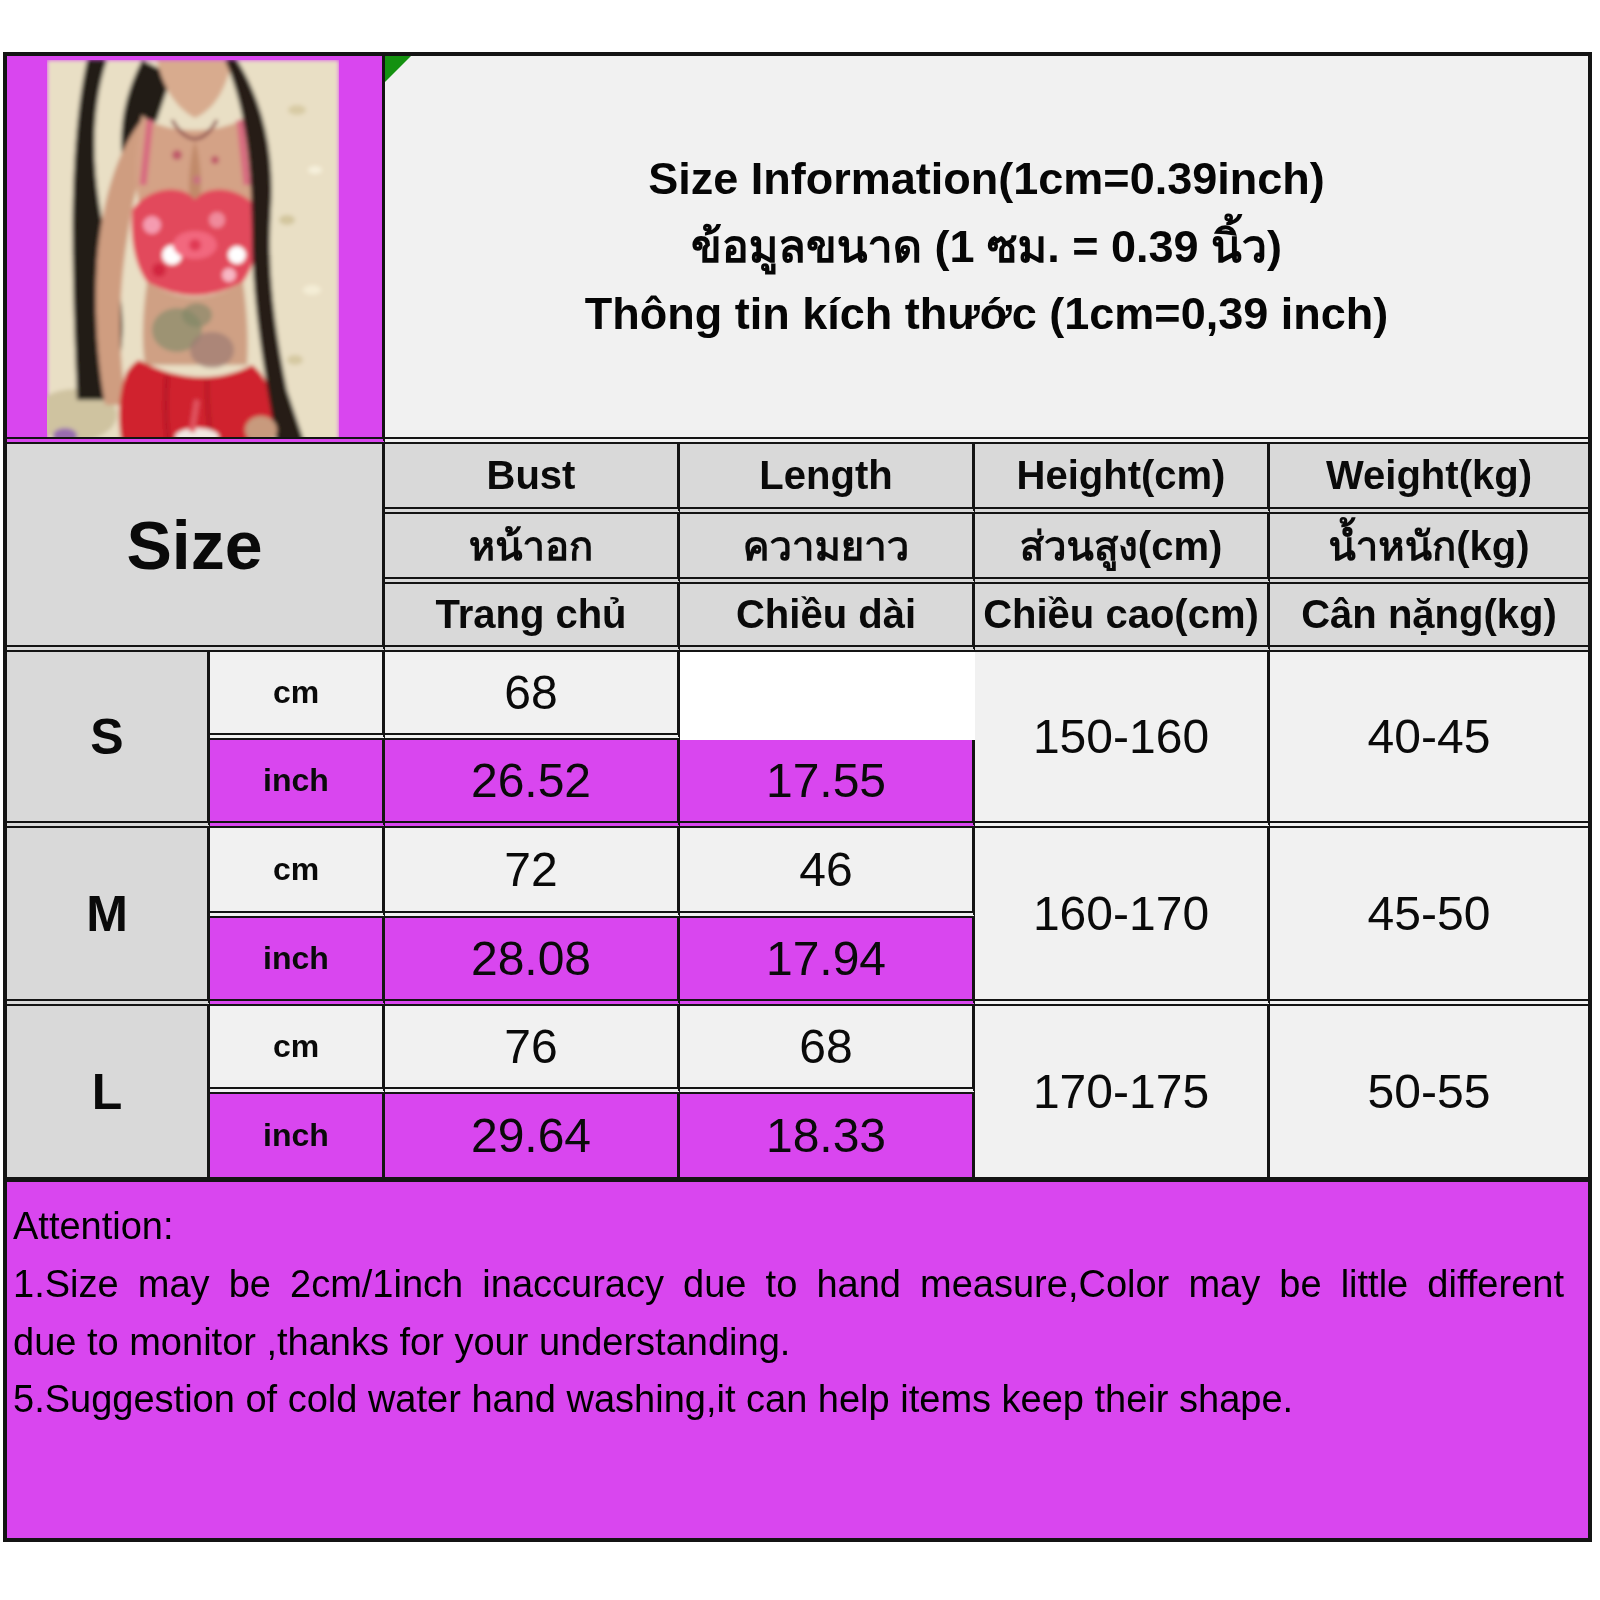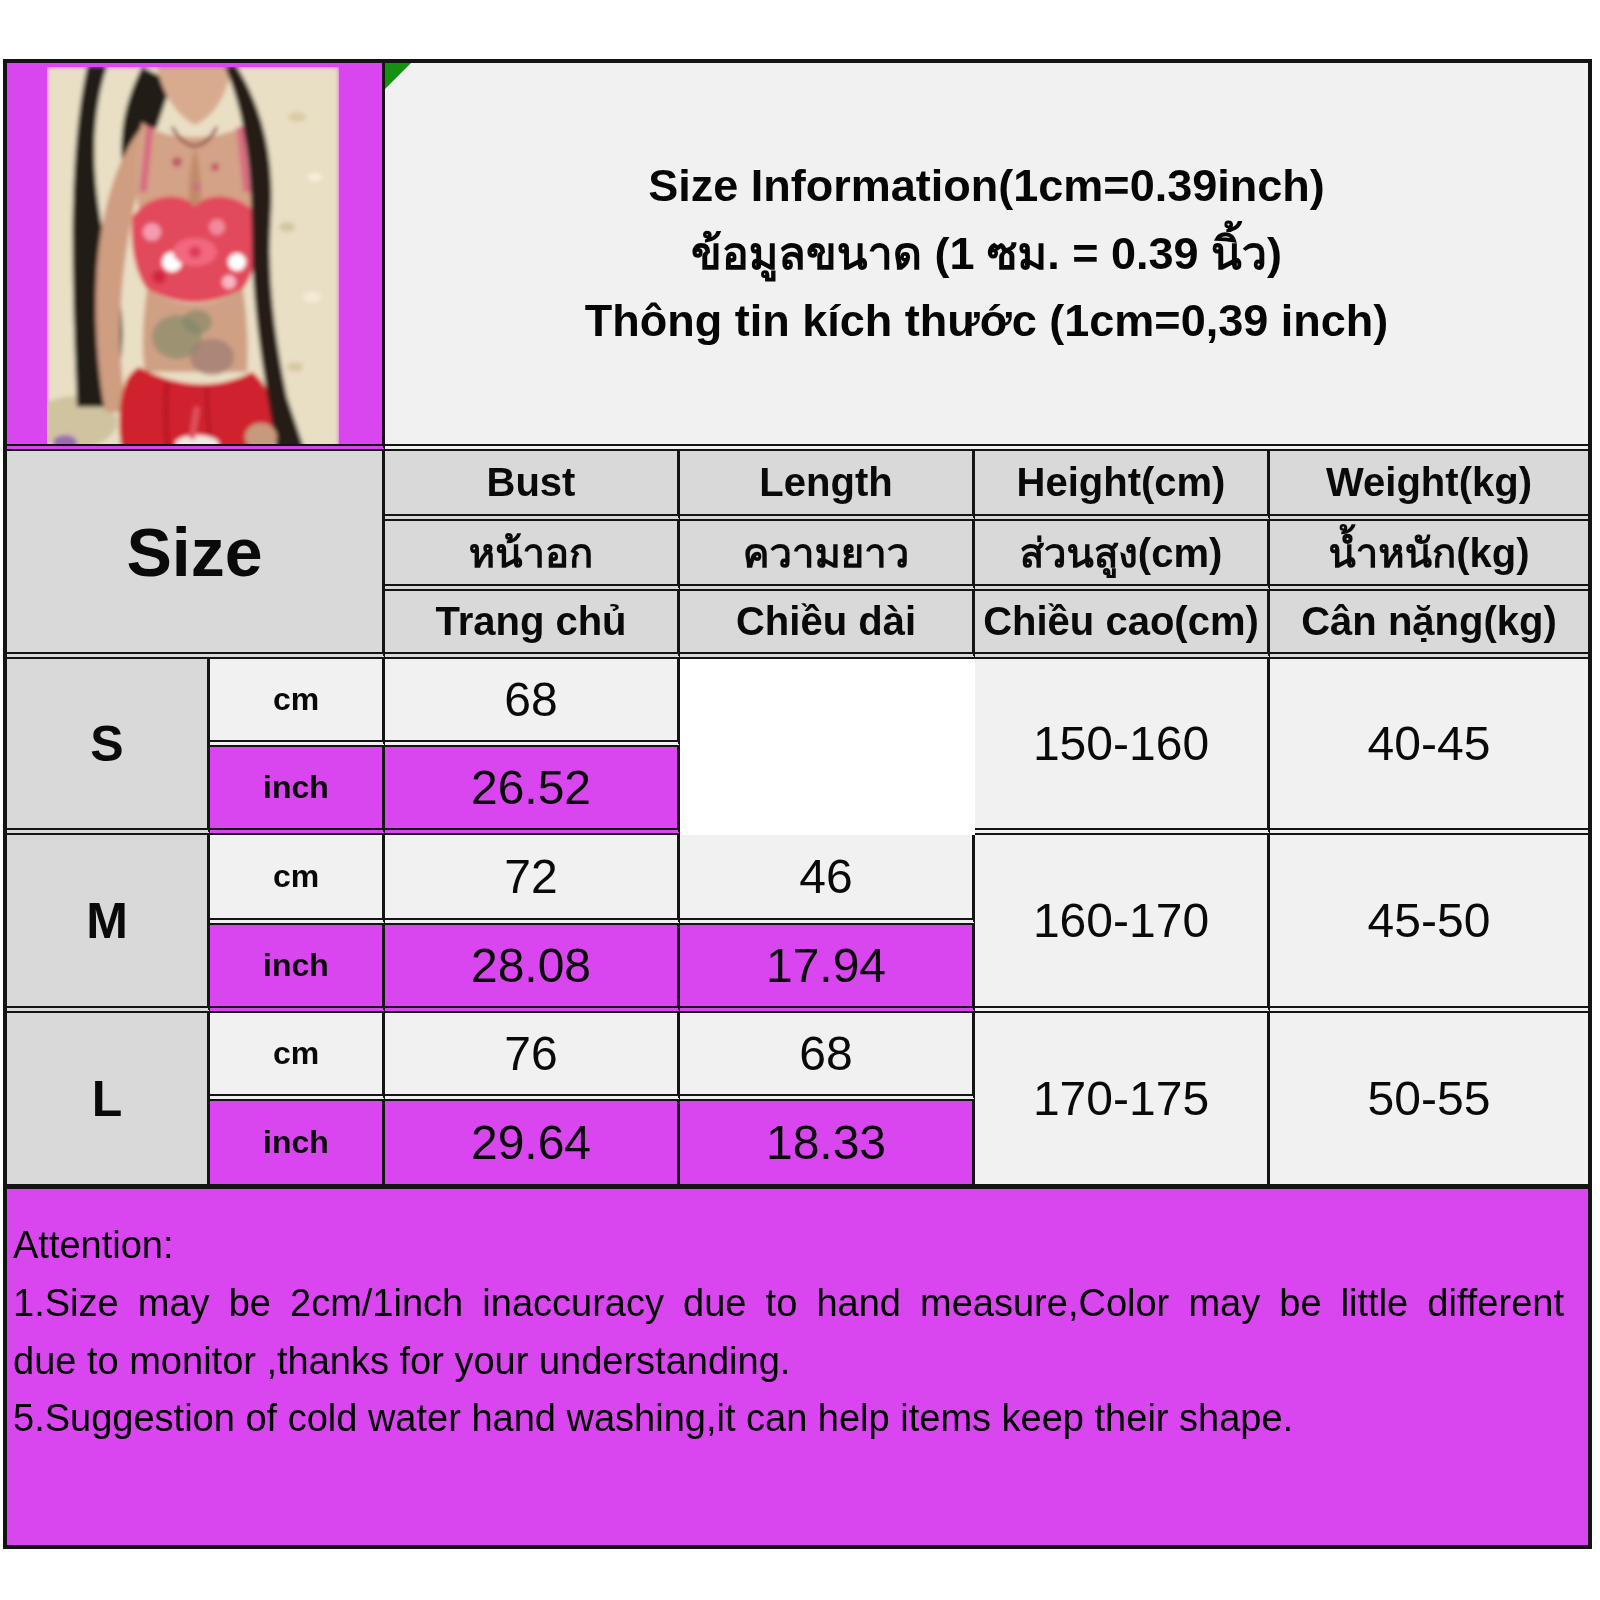--- a/index.html
+++ b/index.html
@@ -1,20 +1,20 @@
 <!DOCTYPE html>
 <html><head>
 <meta charset="utf-8">
 <style>
   html,body{margin:0;padding:0;background:#ffffff;}
   .canvas{position:relative;width:1600px;height:1600px;background:#ffffff;overflow:hidden;
           font-family:"Liberation Sans",sans-serif;color:#0a0a0a;}
   :root{--bd:#141414;}
 
-  .box{position:absolute;left:3px;top:59px;width:1589px;height:1490px;
+  .box{position:absolute;left:3px;top:52px;width:1589px;height:1490px;
        border:4px solid var(--bd);background:#fff;box-sizing:border-box;}
   .grid{display:grid;width:100%;height:100%;
         grid-template-columns:203px 175px 295px 295px 295px 1fr;
         grid-template-rows:388px 70px 70px 68px 88px 88px 90px 88px 88px 88px 1fr;}
 
   .cell{box-sizing:border-box;display:flex;align-items:center;justify-content:center;
         border-right:3px solid var(--bd);border-bottom:7px double var(--bd);overflow:hidden;text-align:center;}
   .rz{border-right:none;}          
   .bs{border-bottom:5px solid var(--bd);} 
   .bz{border-right:none;border-bottom:none;} 
@@ -31,21 +31,21 @@
   .t-unit{font-weight:bold;font-size:32px;}
   .t-val{font-weight:normal;font-size:48px;}
 
   .photo-cell{justify-content:flex-start;align-items:flex-start;}
   .photo{margin:4px 0 0 40px;display:block;}
 
   .flag{position:absolute;left:378px;top:0;width:0;height:0;
         border-top:26px solid #149110;border-right:26px solid transparent;}
 
   .attention{align-items:flex-start;justify-content:flex-start;flex-direction:column;
-             padding:28px 24px 0 6px;text-align:left;}
+             padding:16px 24px 0 6px;text-align:left;}
   .note-line{font-size:38px;line-height:1.52;color:#000;width:100%;}
   .note-line.just{text-align:justify;text-align-last:justify;}
 </style>
 </head>
 <body>
 
 <div class="canvas">
   <div class="box">
     <div class="grid">
 
@@ -126,20 +126,21 @@
       <div class="cell bg-g t-hdr" style="grid-area:4/5/5/6">Chiều cao(cm)</div>
       <div class="cell bg-g t-hdr rz" style="grid-area:4/6/5/7">Cân nặng(kg)</div>
 
       <div class="cell bg-g t-size" style="grid-area:5/1/7/2">S</div>
       <div class="cell bg-l t-unit" style="grid-area:5/2/6/3">cm</div>
       <div class="cell bg-l t-val" style="grid-area:5/3/6/4">68</div>
       <div class="cell bg-l t-val" style="grid-area:5/5/7/6">150-160</div>
       <div class="cell bg-l t-val rz" style="grid-area:5/6/7/7">40-45</div>
       <div class="cell bg-w t-unit" style="grid-area:6/2/7/3">inch</div>
       <div class="cell bg-w t-val" style="grid-area:6/3/7/4">26.52</div>
+      <div class="cell bg-w t-val" style="grid-area:6/4/7/5">17.55</div>
 
       <div class="cell bg-g t-size" style="grid-area:7/1/9/2">M</div>
       <div class="cell bg-l t-unit" style="grid-area:7/2/8/3">cm</div>
       <div class="cell bg-l t-val" style="grid-area:7/3/8/4">72</div>
       <div class="cell bg-l t-val" style="grid-area:7/4/8/5">46</div>
       <div class="cell bg-l t-val" style="grid-area:7/5/9/6">160-170</div>
       <div class="cell bg-l t-val rz" style="grid-area:7/6/9/7">45-50</div>
       <div class="cell bg-w t-unit" style="grid-area:8/2/9/3">inch</div>
       <div class="cell bg-w t-val" style="grid-area:8/3/9/4">28.08</div>
       <div class="cell bg-w t-val" style="grid-area:8/4/9/5">17.94</div>

